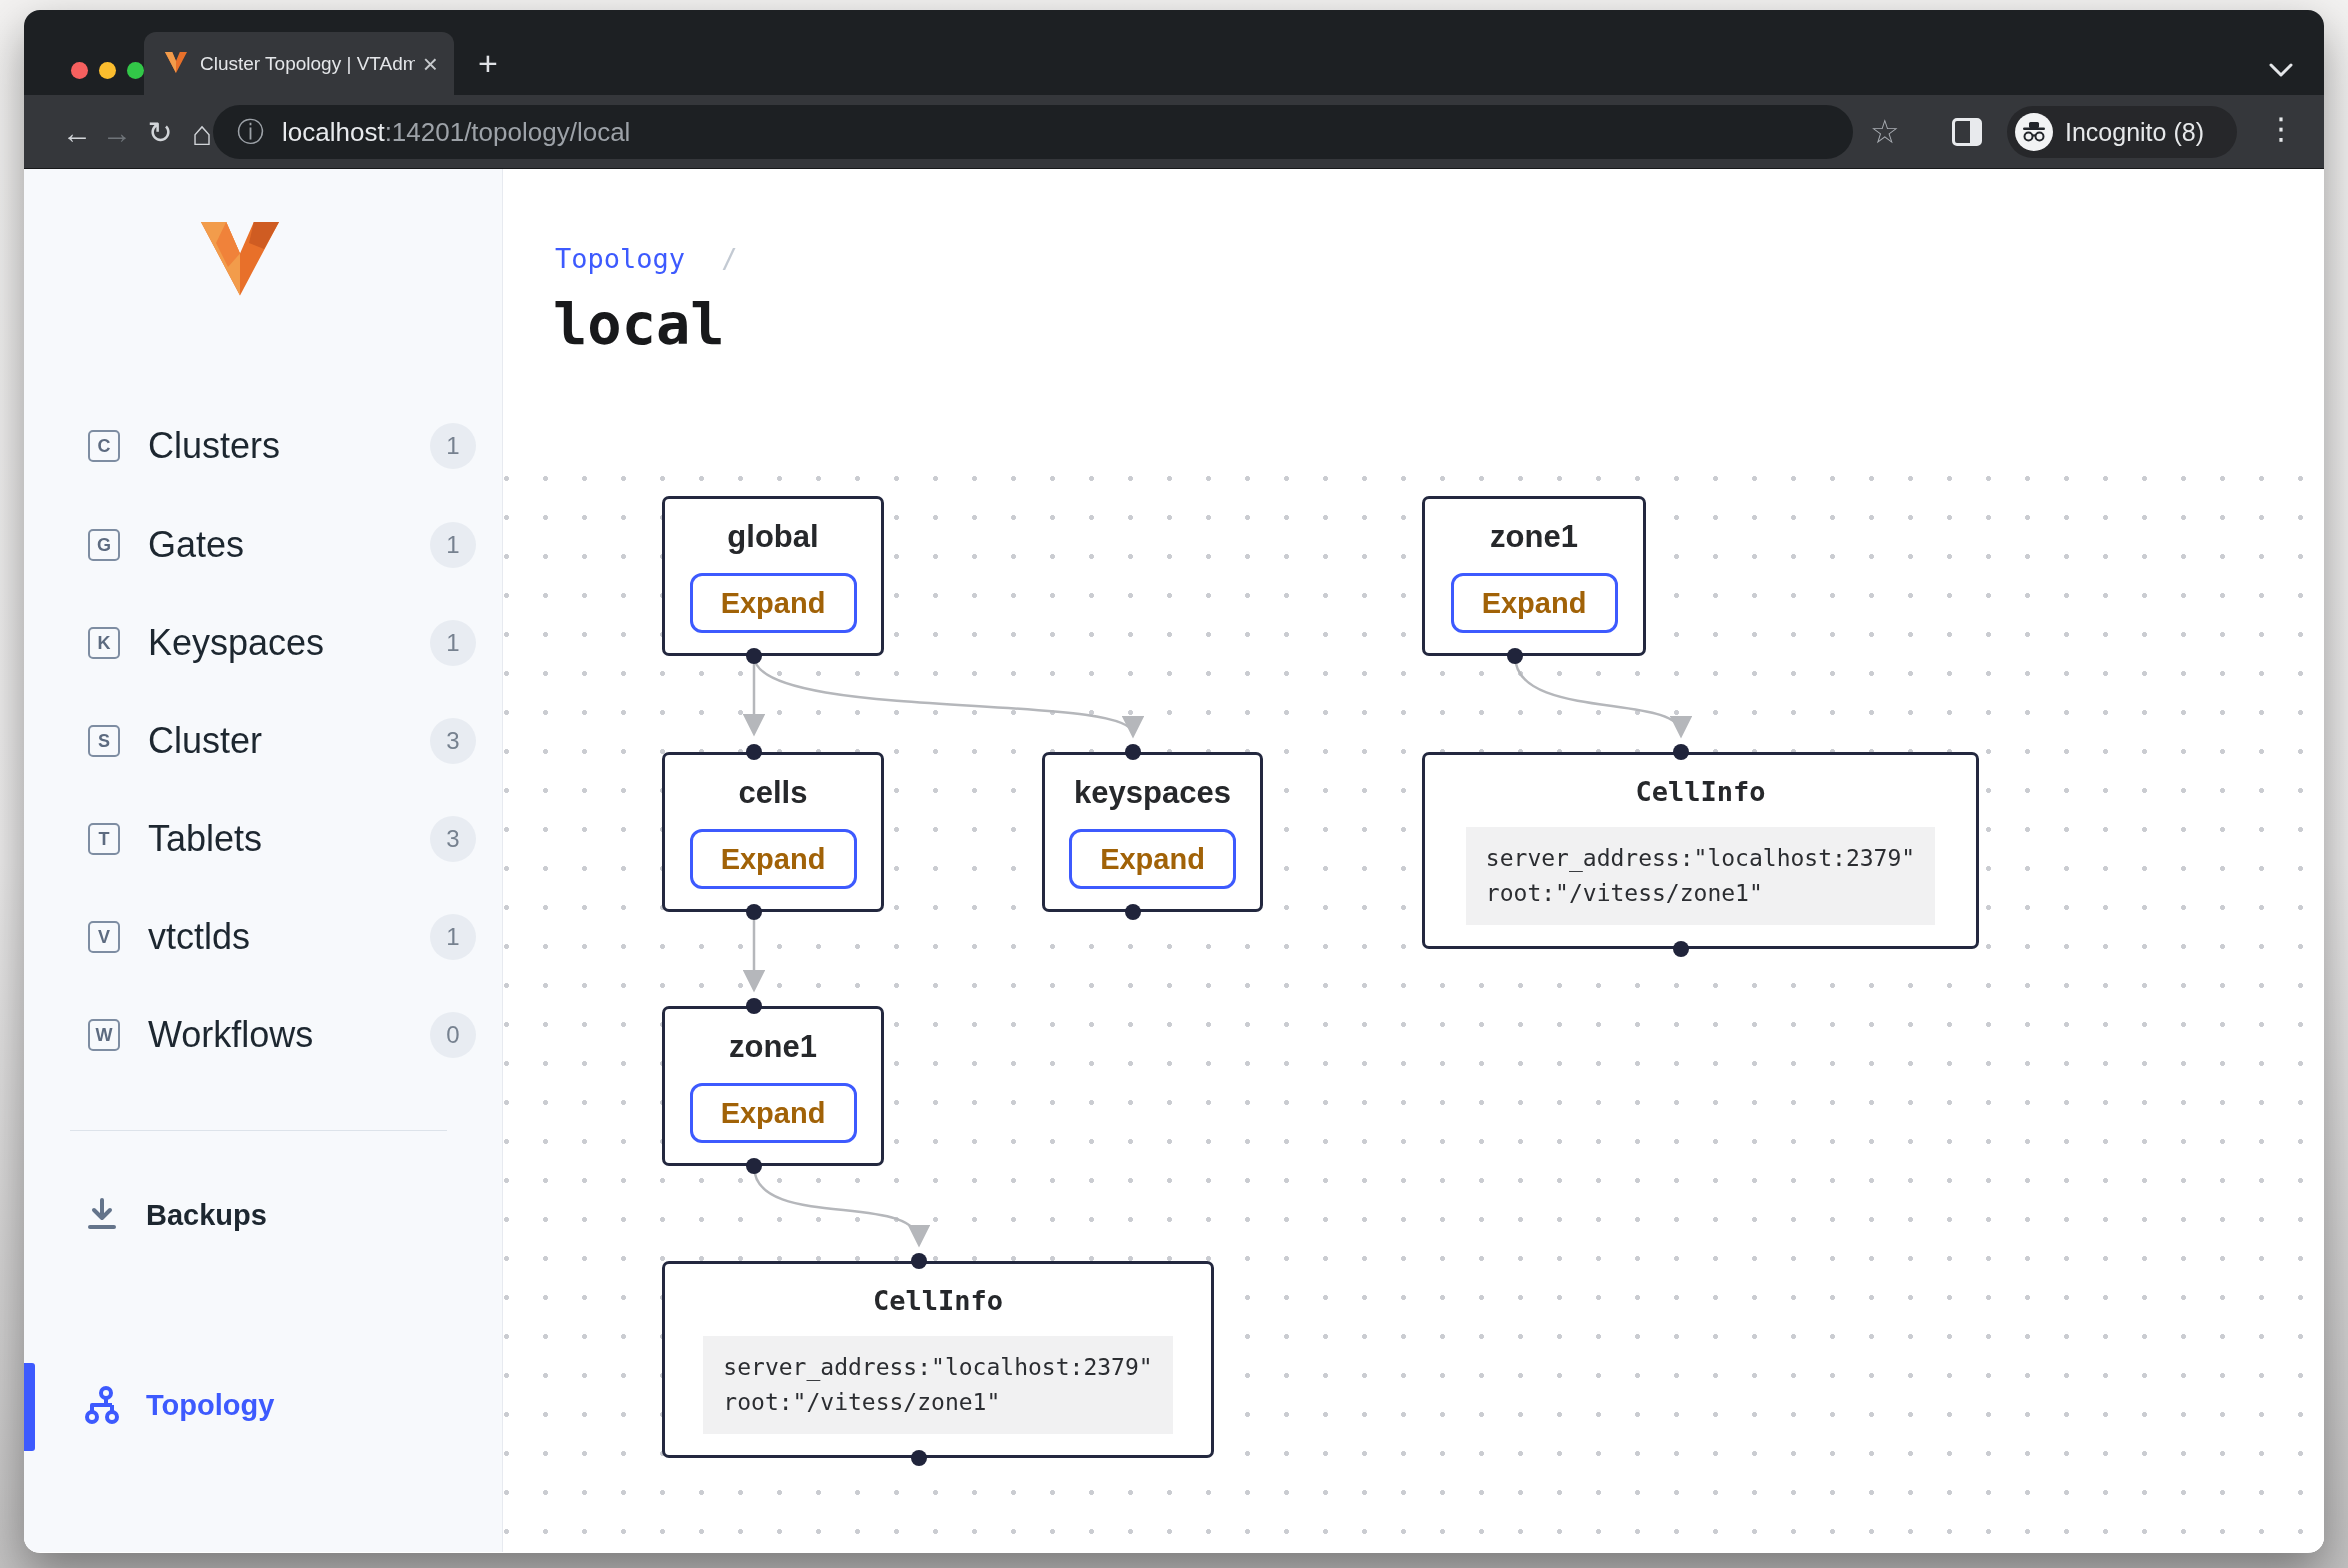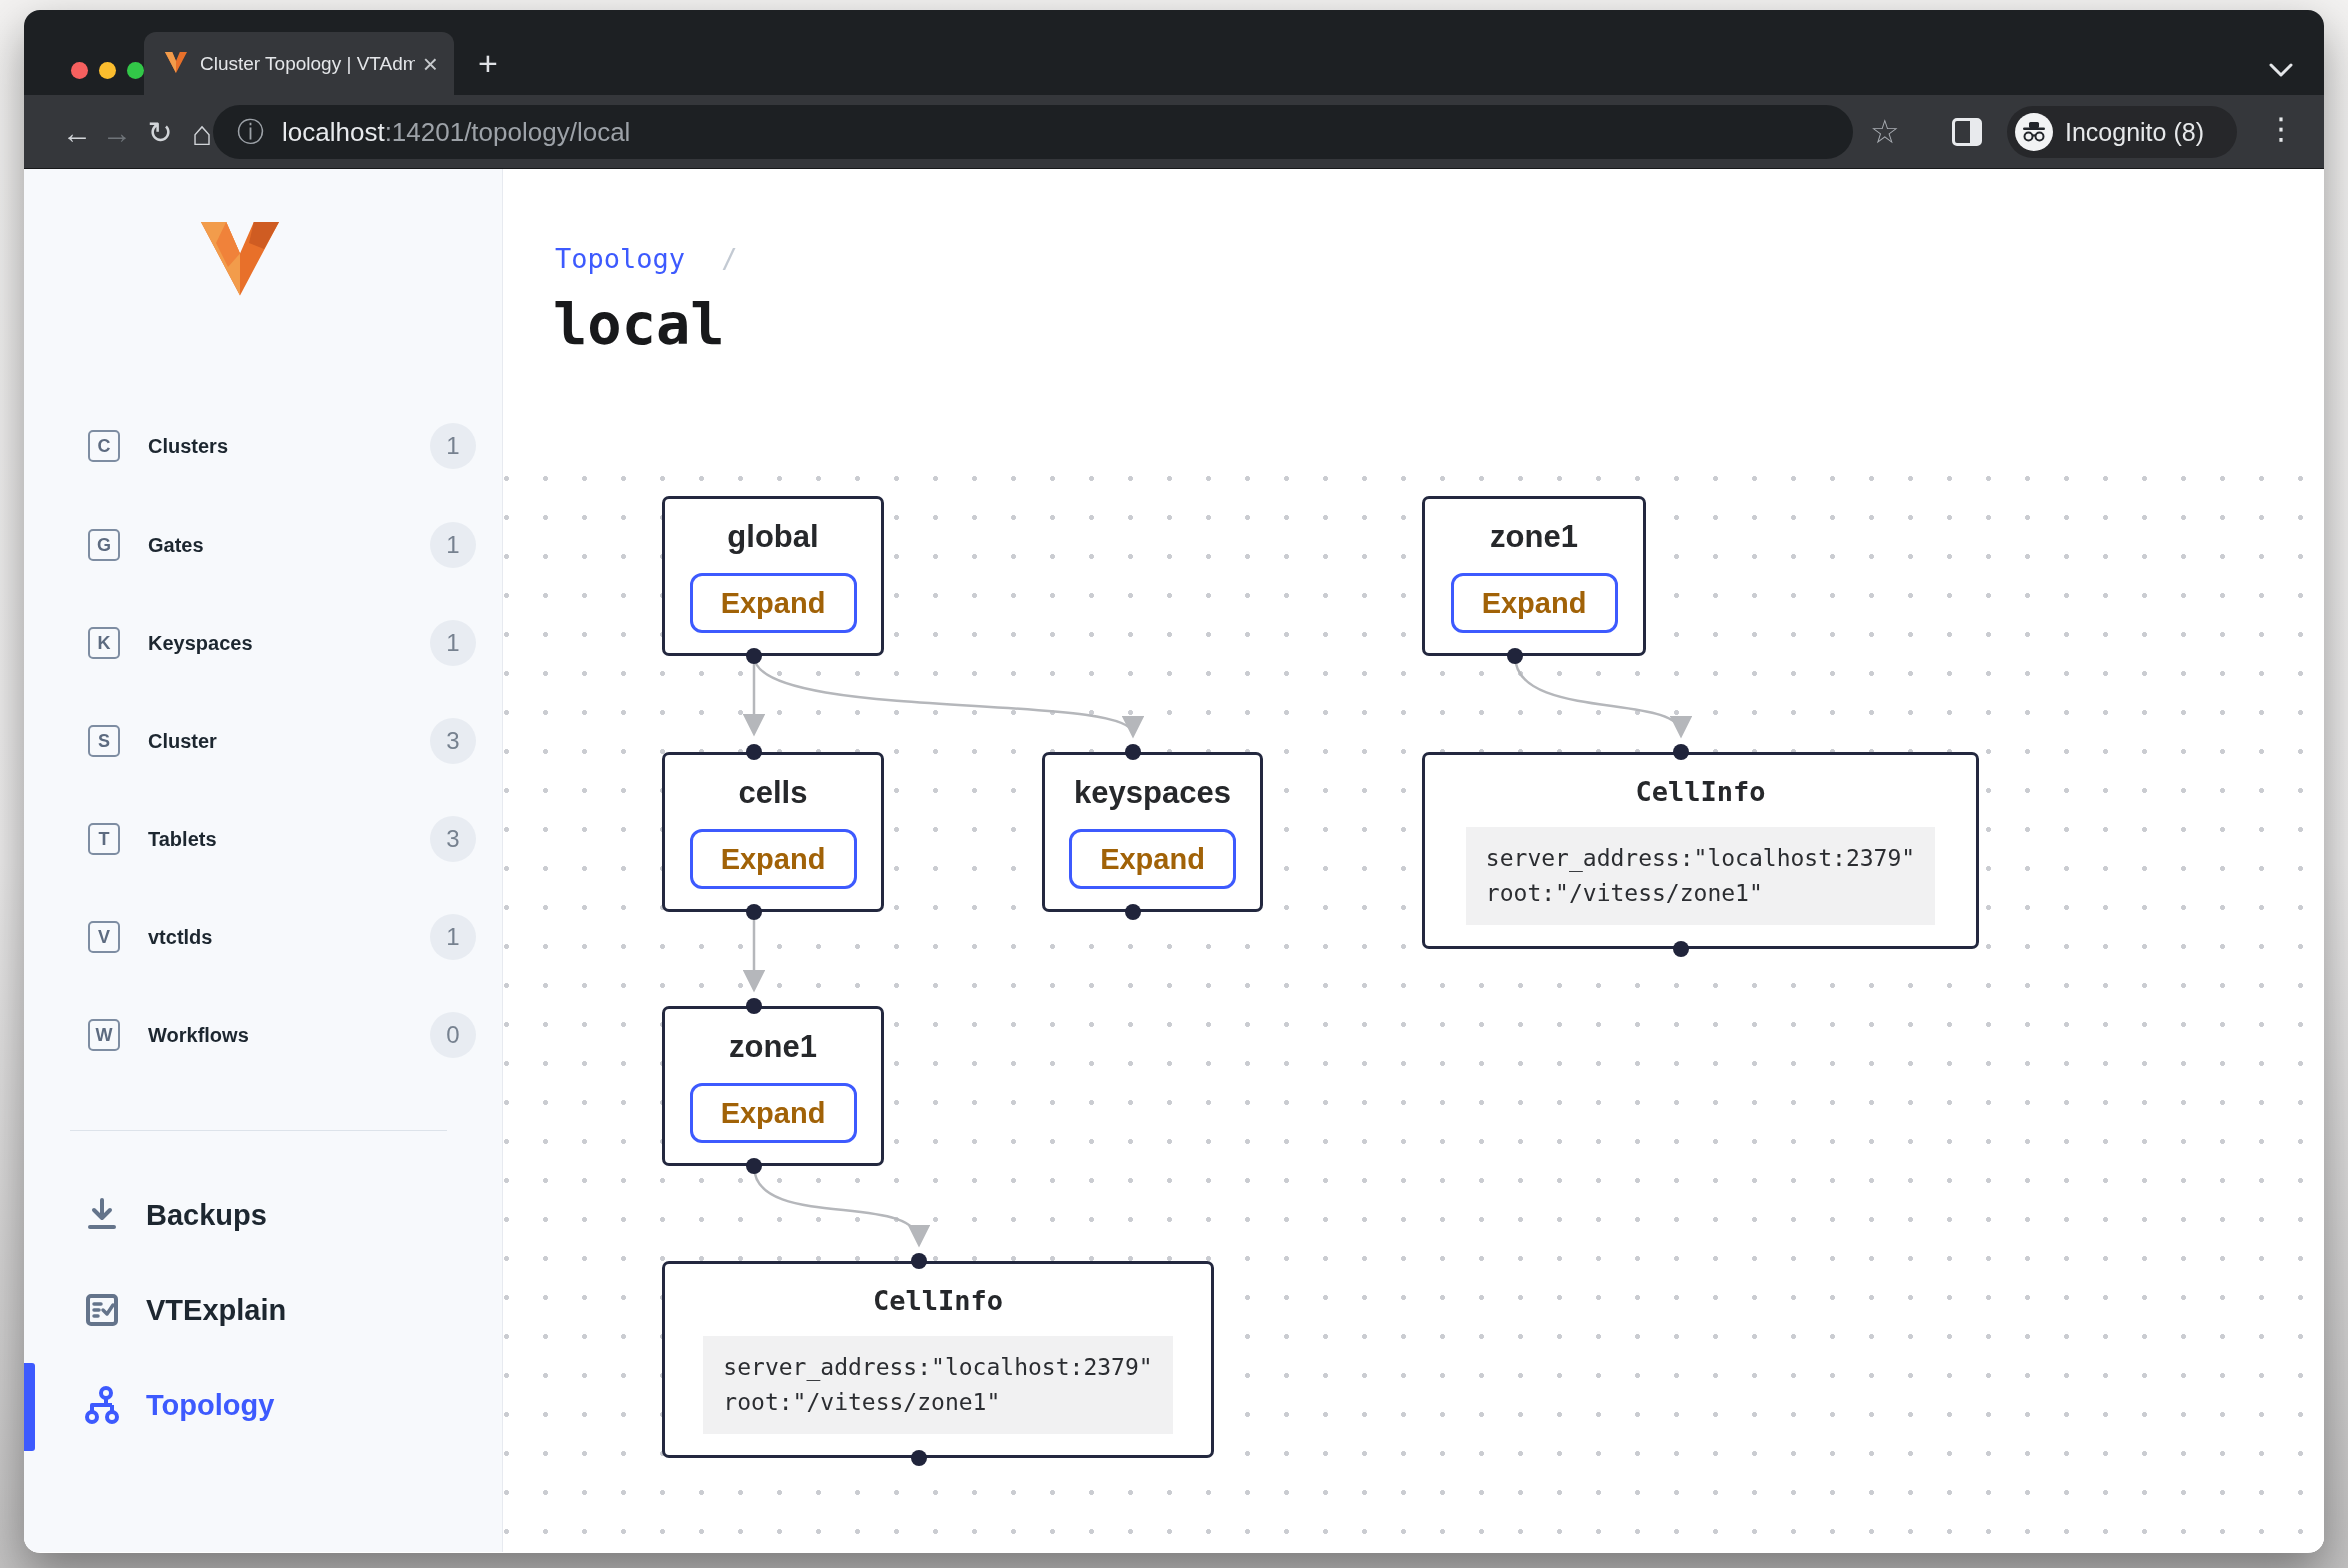--- a/index.html
+++ b/index.html
@@ -47,21 +47,21 @@
   .kebab { position:absolute; left:2242px; top:16px; font-size:30px; color:#e6e8ea; }
 
   
   .app { position:relative; height:1383px; display:flex; background:#fff; }
   .sidebar { position:relative; width:479px; background:#f7f9fc; border-right:1px solid #e7eaf0; }
   .logo { position:absolute; left:174px; top:50px; }
   .nav-row { position:absolute; left:0; width:100%; height:66px; display:flex; align-items:center;
     padding-left:64px; cursor:pointer; }
   .abbr-ic { width:32px; height:32px; border:2px solid #7e8da2; border-radius:5px; color:#5d6b80;
     font-size:18px; font-weight:bold; display:flex; align-items:center; justify-content:center; flex:none; }
-  .nav-label { margin-left:28px; font-size:20px; font-weight:bold; color:#1d2730; }
+  .nav-label { margin-left:28px; font-size:36px; font-weight:normal; color:#1d2730; }
   .badge { position:absolute; right:26px; width:46px; height:46px; border-radius:50%;
     background:#e8ecf2; color:#76818f; font-size:24px; font-weight:500;
     display:flex; align-items:center; justify-content:center; }
   .divider { position:absolute; left:46px; top:961px; width:377px; height:1px; background:#dde3ea; }
   .tool-row { position:absolute; left:0; width:100%; height:70px; display:flex; align-items:center;
     padding-left:58px; cursor:pointer; }
   .tool-ic { width:40px; height:40px; flex:none; display:flex; align-items:center; justify-content:center; }
   .tool-label { margin-left:24px; font-size:29px; font-weight:bold; color:#1d2730; }
   .tool-row.active .tool-label { color:#3d5afe; }
   .active-bar { position:absolute; left:0; top:1194px; width:11px; height:88px; background:#3d5afe;
@@ -208,32 +208,20 @@
 
         <div class="tool-row" style="top:1011px;">
           <span class="tool-ic">
             <svg width="34" height="36" viewBox="0 0 34 36">
               <line x1="17" y1="3" x2="17" y2="20" stroke="#64748b" stroke-width="4" stroke-linecap="round"></line>
               <polyline points="9,13 17,21 25,13" fill="none" stroke="#64748b" stroke-width="4" stroke-linecap="round" stroke-linejoin="round"></polyline>
               <line x1="5" y1="30" x2="29" y2="30" stroke="#64748b" stroke-width="4" stroke-linecap="round"></line>
             </svg>
           </span>
           <span class="tool-label">Backups</span>
-        </div>
-        <div class="tool-row" style="top:1106px;">
-          <span class="tool-ic">
-            <svg width="36" height="36" viewBox="0 0 36 36">
-              <rect x="4" y="4" width="28" height="28" rx="3" fill="none" stroke="#64748b" stroke-width="4"></rect>
-              <line x1="10" y1="12" x2="17" y2="12" stroke="#64748b" stroke-width="3.5" stroke-linecap="round"></line>
-              <line x1="10" y1="18" x2="15" y2="18" stroke="#64748b" stroke-width="3.5" stroke-linecap="round"></line>
-              <line x1="10" y1="24" x2="14" y2="24" stroke="#64748b" stroke-width="3.5" stroke-linecap="round"></line>
-              <polyline points="19,18 23,22 29,13" fill="none" stroke="#64748b" stroke-width="3.5" stroke-linecap="round" stroke-linejoin="round"></polyline>
-            </svg>
-          </span>
-          <span class="tool-label">VTExplain</span>
         </div>
         <div class="tool-row active" style="top:1201px;">
           <span class="tool-ic">
             <svg width="38" height="38" viewBox="0 0 38 38">
               <circle cx="23" cy="7" r="5" fill="none" stroke="#3d5afe" stroke-width="4"></circle>
               <circle cx="9" cy="31" r="5" fill="none" stroke="#3d5afe" stroke-width="4"></circle>
               <circle cx="29" cy="31" r="5" fill="none" stroke="#3d5afe" stroke-width="4"></circle>
               <polyline points="23,12 23,19 9,19 9,26" fill="none" stroke="#3d5afe" stroke-width="4" stroke-linejoin="round"></polyline>
               <polyline points="29,19 29,26" fill="none" stroke="#3d5afe" stroke-width="4"></polyline>
               <line x1="23" y1="19" x2="29" y2="19" stroke="#3d5afe" stroke-width="4"></line>

